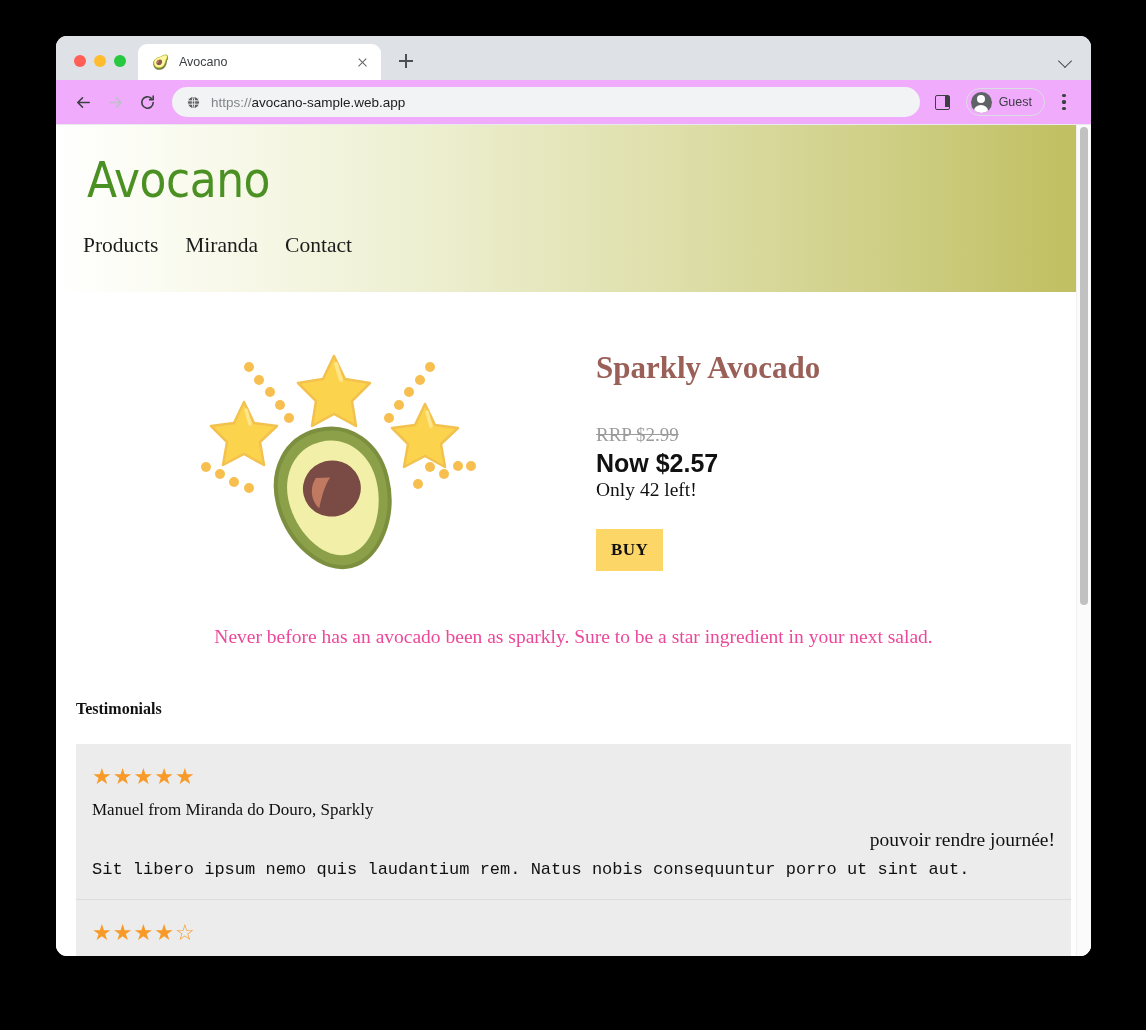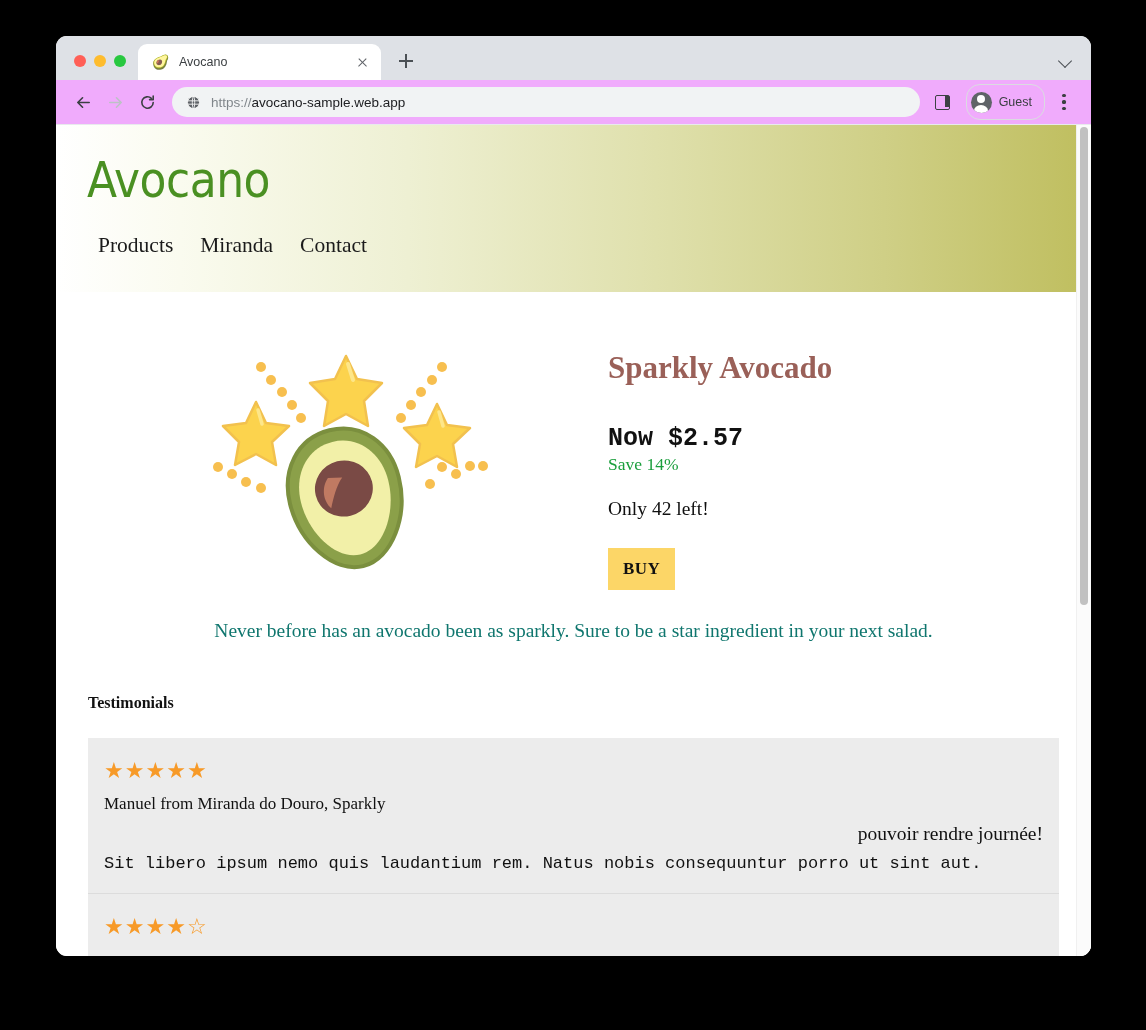--- a/index.html
+++ b/index.html
@@ -134,21 +134,21 @@
     border: 1.8px solid #3c4043;
     border-radius: 2px;
     position: relative;
   }
   .sidepanel-glyph::after {
     content: ""; position: absolute; right: 0px; top: 0px;
     width: 4.5px; height: 11.4px; background: #3c4043;
   }
   .profile-chip {
     display: flex; align-items: center; gap: 7px;
-    height: 36px; padding: 0 12px 0 4px;
+    height: 28px; padding: 0 12px 0 4px;
     border: 1px solid #dadce0;
     border-radius: 14px;
     margin-left: 6px;
   }
   .avatar-circle {
     width: 21px; height: 21px; border-radius: 50%;
     background: #5f6368; position: relative; overflow: hidden;
   }
   .avatar-circle::before {
     content: ""; position: absolute; left: 6.5px; top: 3.5px;
@@ -184,32 +184,32 @@
     position: absolute; left: 31px; top: 26px;
     font-family: "DejaVu Sans", sans-serif;
     font-size: 44px;
     font-weight: 400;
     color: #4a9022;
     letter-spacing: -0.5px;
     transform: scaleY(1.12);
     transform-origin: left top;
   }
   .nav {
-    position: absolute; left: 42px; top: 108px;
+    position: absolute; left: 27px; top: 108px;
     display: flex; gap: 27px;
   }
   .nav a {
     font-family: "Liberation Serif", serif;
     font-size: 21.5px;
     color: #1b1b1b;
     text-decoration: none;
   }
 
   .content {
-    padding: 0 32px;
+    padding: 0 20px;
   }
 
   .product {
     display: flex;
     align-items: flex-start;
     padding-top: 18px;
   }
   .product-figure {
     width: 520px;
     flex: 0 0 520px;
@@ -228,21 +228,21 @@
     margin-bottom: 38px;
   }
   .rrp {
     font-family: "Liberation Serif", serif;
     font-size: 19px;
     color: #9b9b9b;
     text-decoration: line-through;
     margin-bottom: 3px;
   }
   .now-price {
-    font-family: Liberation Mono, monospace;
+    font-family: Liberation Sans, sans-serif;
     font-size: 25px;
     font-weight: 700;
     color: #111;
     margin-bottom: 1px;
   }
   .save {
     font-family: "Liberation Serif", serif;
     font-size: 17.5px;
     color: #1a9e3c;
     margin-bottom: 23px;
@@ -262,22 +262,22 @@
     font-size: 17px;
     font-weight: 700;
     color: #111;
     letter-spacing: 0.4px;
   }
 
   .description {
     text-align: center;
     font-family: "Liberation Serif", serif;
     font-size: 19.5px;
-    color: #0f766e;
-    margin-top: 30px;
+    color: #ec4899;
+    margin-top: 46px;
   }
 
   .testimonials-title {
     font-family: "Liberation Serif", serif;
     font-size: 16px;
     font-weight: 700;
     color: #111;
     margin-top: 52px;
   }
   .testimonial-list { margin-top: 26px; }
@@ -441,22 +441,22 @@
             <g transform="rotate(-14 150 165)">
               <path d="M150 88 c34 0 56 28 56 62 c0 40 -26 78 -56 78 c-30 0 -56 -38 -56 -78 c0 -34 22 -62 56 -62 z" fill="#8ba049" stroke="#7b8f3e" stroke-width="4"></path>
               <path d="M150 100 c27 0 45 23 45 51 c0 33 -21 65 -45 65 c-24 0 -45 -32 -45 -65 c0 -28 18 -51 45 -51 z" fill="#f2f0a8"></path>
               <ellipse cx="150" cy="148" rx="29" ry="28" fill="#7a4a45"></ellipse>
               <path d="M137 134 c-9 8 -10 22 -4 30 c5 -10 10 -20 18 -27 z" fill="#c07a62"></path>
             </g>
           </svg>
         </div>
         <div class="product-info">
           <h1 class="product-title">Sparkly Avocado</h1>
+          <div class="rrp">RRP $2.99</div>
           <div class="now-price">Now $2.57</div>
-          <div class="save">Save 14%</div>
           <div class="stock">Only 42 left!</div>
           <button class="buy-btn">BUY</button>
         </div>
       </div>
 
       <p class="description">Never before has an avocado been as sparkly. Sure to be a star ingredient in your next salad.</p>
 
       <h2 class="testimonials-title">Testimonials</h2>
 
       <div class="testimonial-list">

